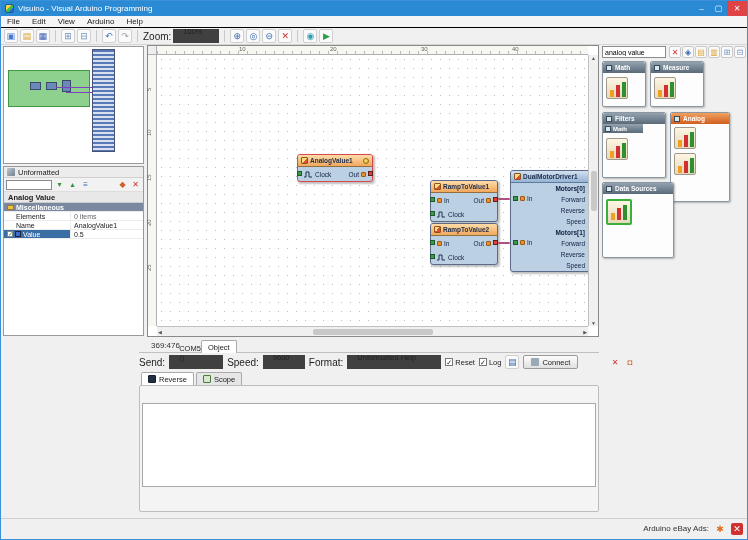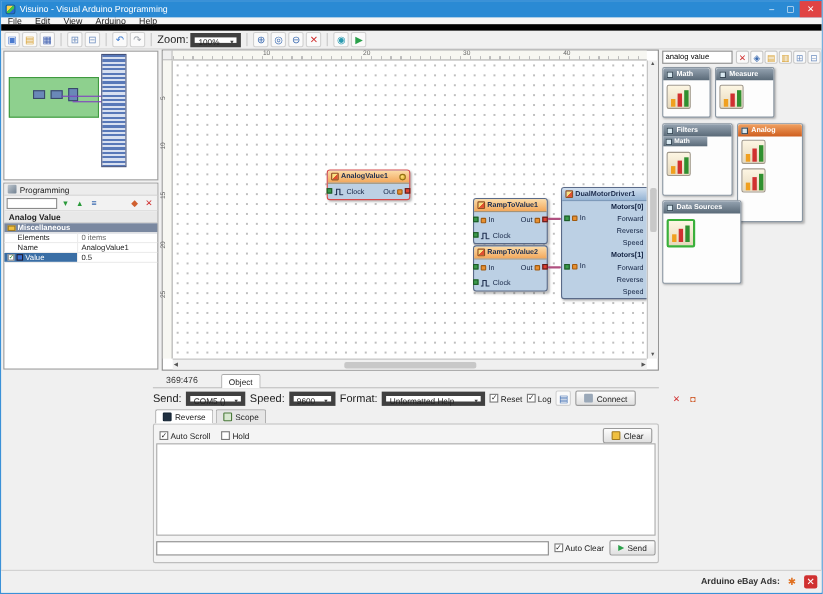--- a/index.html
+++ b/index.html
@@ -6,26 +6,26 @@
 body{font-family:"Liberation Sans",sans-serif;font-size:8px;color:#222;background:#c8c8c8}
 .window{position:relative;width:748px;height:540px;background:#f0f0f0;border:1px solid #3a91d8;overflow:hidden}
 
 .titlebar{position:absolute;left:0;top:0;width:100%;height:15px;background:#2a8ad4;display:flex;align-items:center;color:#fff}
 .app-icon{width:9px;height:9px;margin:0 4px;background:linear-gradient(135deg,#ffd24a 0 40%,#44c04a 40% 70%,#2a6ad4 70%);border-radius:2px;border:1px solid #1a5a94}
 .title-text{font-size:8px}
 .winbtns{margin-left:auto;display:flex;height:100%}
 .winbtn{width:17px;height:100%;display:flex;align-items:center;justify-content:center;font-size:8px;color:#fff}
 .winbtn.close{background:#e04343;width:20px}
 
-.menubar{position:absolute;top:15px;left:0;width:100%;height:12px;background:#f5f5f5;border-bottom:6px solid #000000;display:flex;align-items:center}
+.menubar{position:absolute;top:15px;left:0;width:100%;height:12px;background:#f5f5f5;border-bottom:1px solid #000000;display:flex;align-items:center}
 .menu-item{padding:0 6px;font-size:8px}
 .toolbar{position:absolute;top:27px;left:0;width:100%;height:17px;background:#f0f0f0;border-bottom:1px solid #d5d5d5;display:flex;align-items:center;padding-left:3px;gap:2px}
 .ticon{width:14px;height:14px;border:1px solid #d0d0d0;background:#fafafa;border-radius:2px;display:flex;align-items:center;justify-content:center;font-size:9px;line-height:1}
 .tsep{width:1px;height:12px;background:#c8c8c8;margin:0 3px}
-.combo{height:13px;background:#fff;border:4px solid #404040;display:flex;align-items:flex-start;padding:0 3px;font-size:7.5px}
+.combo{height:13px;background:#fff;border:7px solid #404040;display:flex;align-items:flex-end;padding:0 3px;font-size:7.5px}
 .combo::after{content:"▾";margin-left:auto;font-size:6px;color:#444;padding-left:3px}
 .lbl{font-size:10px}
 
 .minimap{position:absolute;left:2px;top:45px;width:141px;height:118px;background:#fff;border:1px solid #9a9a9a;overflow:hidden}
 .mm-board{position:absolute;left:4px;top:23px;width:82px;height:37px;background:#8ed08e;border:1px solid #3f9a3f}
 .mm-chip{position:absolute;background:#6a88b8;border:1px solid #3a4a6a}
 .mm-strip{position:absolute;left:88px;top:2px;width:23px;height:103px;border:1px solid #44527a;background:repeating-linear-gradient(180deg,#5878b8 0 2px,#d8e0f0 2px 4px)}
 .mm-wire{position:absolute;height:1px;background:#8040c0}
 
 .prop-panel{position:absolute;left:2px;top:165px;width:141px;height:170px;background:#fff;border:1px solid #9a9a9a}
@@ -106,21 +106,21 @@
 .mini-ico{width:8px;height:8px;border-radius:1px}
 .groupbox{position:absolute;left:138px;top:384px;width:460px;height:127px;border:1px solid #bdbdbd;background:#f4f4f4;border-radius:2px}
 .termtabs{position:absolute;left:140px;top:371px;display:flex;gap:2px}
 .scrollrow{position:absolute;left:144px;top:388px;width:448px;display:flex;align-items:center;gap:10px}
 .terminal{position:absolute;left:141px;top:402px;width:454px;height:84px;background:#fff;border:1px solid #a8a8a8}
 .sendrow{position:absolute;left:141px;top:490px;width:454px;display:flex;align-items:center;gap:5px}
 .send-input{flex:1;height:13px;border:1px solid #8a8a8a;font-size:7.5px;padding:0 3px;font-family:"Liberation Sans",sans-serif}
 .rightico{position:absolute;display:flex;gap:3px}
 
 .statusbar{position:absolute;left:0;bottom:1px;width:746px;height:20px;background:#f0f0f0;border-top:1px solid #cfcfcf;display:flex;align-items:center;justify-content:flex-end;gap:5px;padding-right:4px}
-.ads{font-size:8px;font-weight:bold;color:#333}
+.ads{font-size:8px;font-weight:normal;color:#333}
 .sico{width:12px;height:12px;display:flex;align-items:center;justify-content:center;font-size:9px;border-radius:2px}
 </style>
 </head>
 <body>
 
 <div class="window">
 
   <div class="titlebar">
     <span class="app-icon"></span>
     <span class="title-text">Visuino - Visual Arduino Programming</span>
@@ -170,21 +170,21 @@
     <div class="mm-chip" style="left:42px;top:35px;width:11px;height:8px"></div>
     <div class="mm-chip" style="left:58px;top:33px;width:9px;height:12px"></div>
     <div class="mm-wire" style="left:52px;top:40px;width:36px"></div>
     <div class="mm-wire" style="left:62px;top:45px;width:26px"></div>
     <div class="mm-strip"></div>
   </div>
 
   <div class="prop-panel">
     <div class="prop-tab">
       <span class="mini-ico" style="background:linear-gradient(135deg,#c0c8d0,#708090)"></span>
-      <span>Programming</span>
+      <span>Unformatted</span>
     </div>
     <div class="prop-tools">
       <input class="prop-search" value="" style="">
       <span class="pico" style="color:#2a9a3a">▾</span>
       <span class="pico" style="color:#2a9a3a">▴</span>
       <span class="pico" style="color:#3a6ab0">≡</span>
       <span class="pico" style="margin-left:auto;color:#d06030">◆</span>
       <span class="pico" style="color:#d03030">✕</span>
     </div>
     <div class="prop-header">Analog Value</div>
@@ -471,46 +471,21 @@
   <div class="termtabs">
     <span class="tab active">
         <span class="mini-ico" style="background:#203040;border:1px solid #102030"></span>
         <span>Reverse</span>
       </span>
     <span class="tab">
         <span class="mini-ico" style="background:#d8e8d0;border:1px solid #4a7a3a"></span>
         <span>Scope</span>
       </span>
   </div>
-  <div class="scrollrow">
-    <span class="cb checked">
-        <span class="cbbox"></span>
-        <span>Auto Scroll</span>
-      </span>
-    <span class="cb">
-        <span class="cbbox"></span>
-        <span>Hold</span>
-      </span>
-    <span class="btn" style="margin-left:auto">
-        <span class="mini-ico" style="background:#f0c040;border:1px solid #a07a20"></span>
-        <span>Clear</span>
-      </span>
-  </div>
   <div class="terminal"></div>
-  <div class="sendrow">
-    <input class="send-input" value="" style="">
-    <span class="cb checked">
-        <span class="cbbox"></span>
-        <span>Auto Clear</span>
-      </span>
-    <span class="btn">
-        <span style="color:#2aa04a;font-size:7px">▶</span>
-        <span>Send</span>
-      </span>
-  </div>
 
   <div class="statusbar">
     <span class="ads">Arduino eBay Ads:</span>
     <span class="sico" style="color:#e07020">✱</span>
     <span class="sico" style="background:#d03030;color:#fff">✕</span>
   </div>
 
 </div>
 
 </body></html>

